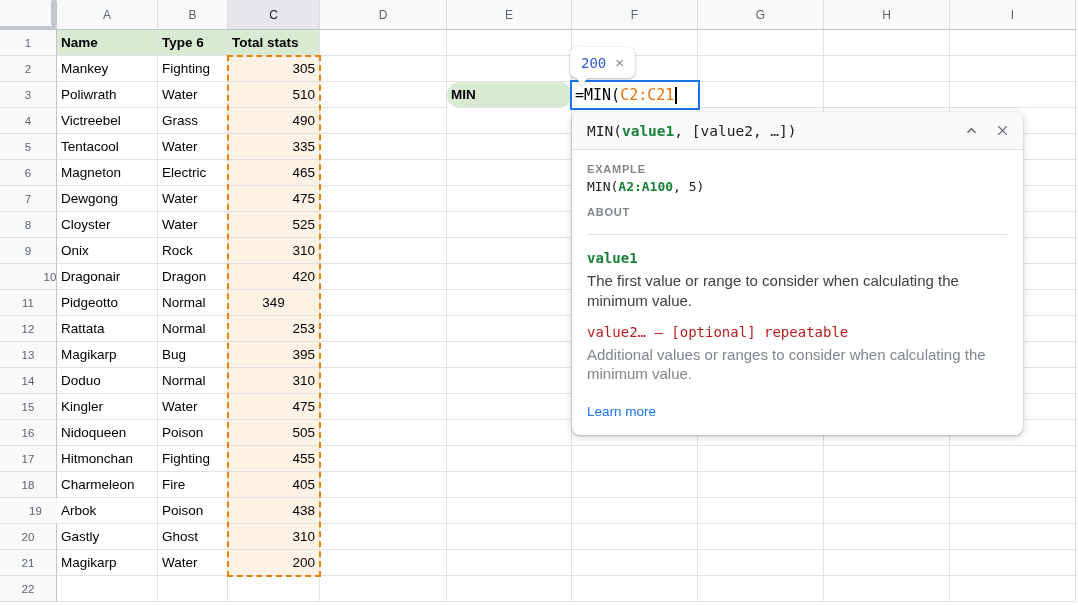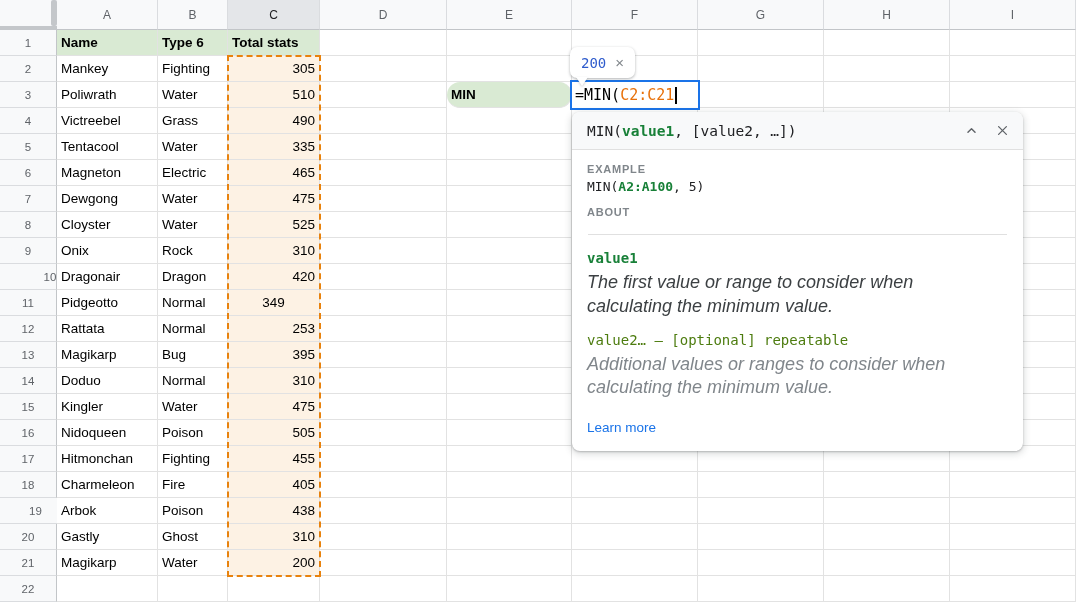--- a/index.html
+++ b/index.html
@@ -66,22 +66,22 @@
   }
   .green-b { color:var(--param-green,#188038); font-weight:bold; }
   .head-icons { margin-left:auto; display:flex; align-items:center; gap:14px; }
   .icon-btn { cursor:pointer; display:flex; align-items:center; }
   .help-body { padding:13px 15px 15px; }
   .lbl { font-size:11px; font-weight:bold; letter-spacing:.8px; color:#80868b; }
   .code { font-family:"DejaVu Sans Mono", monospace; font-size:13px; color:#202124; margin:4px 0 12px; white-space:pre; }
   .about { font-size:13.5px; color:#3c4043; margin-top:4px; }
   .divider { border-top:1px solid #e0e0e0; margin:16px 1px 15px; }
   .param-name { font-family:"DejaVu Sans Mono", monospace; font-size:14px; font-weight:bold; color:var(--param-green,#188038); }
-  .param-name2 { font-family:"DejaVu Sans Mono", monospace; font-size:14px; color:#4d7c0f; }
-  .param-desc { font-size:18px; color:#3c4043; line-height:1.32; margin:5px 0 13px; max-width:405px;font-style:italic; }
+  .param-name2 { font-family:"DejaVu Sans Mono", monospace; font-size:14px; color:#b91c1c; }
+  .param-desc { font-size:15px; color:#3c4043; line-height:1.32; margin:5px 0 13px; max-width:405px; }
   .param-desc.gray { color:#80868b; }
   .learn { display:inline-block; margin-top:7px; font-size:13.5px; color:var(--link-blue,#1a73e8); cursor:pointer; text-decoration:none; }
 </style>
 </head>
 <body>
 
 <div class="stage">
 
   <div id="grid">
     <div class="corner"></div>

